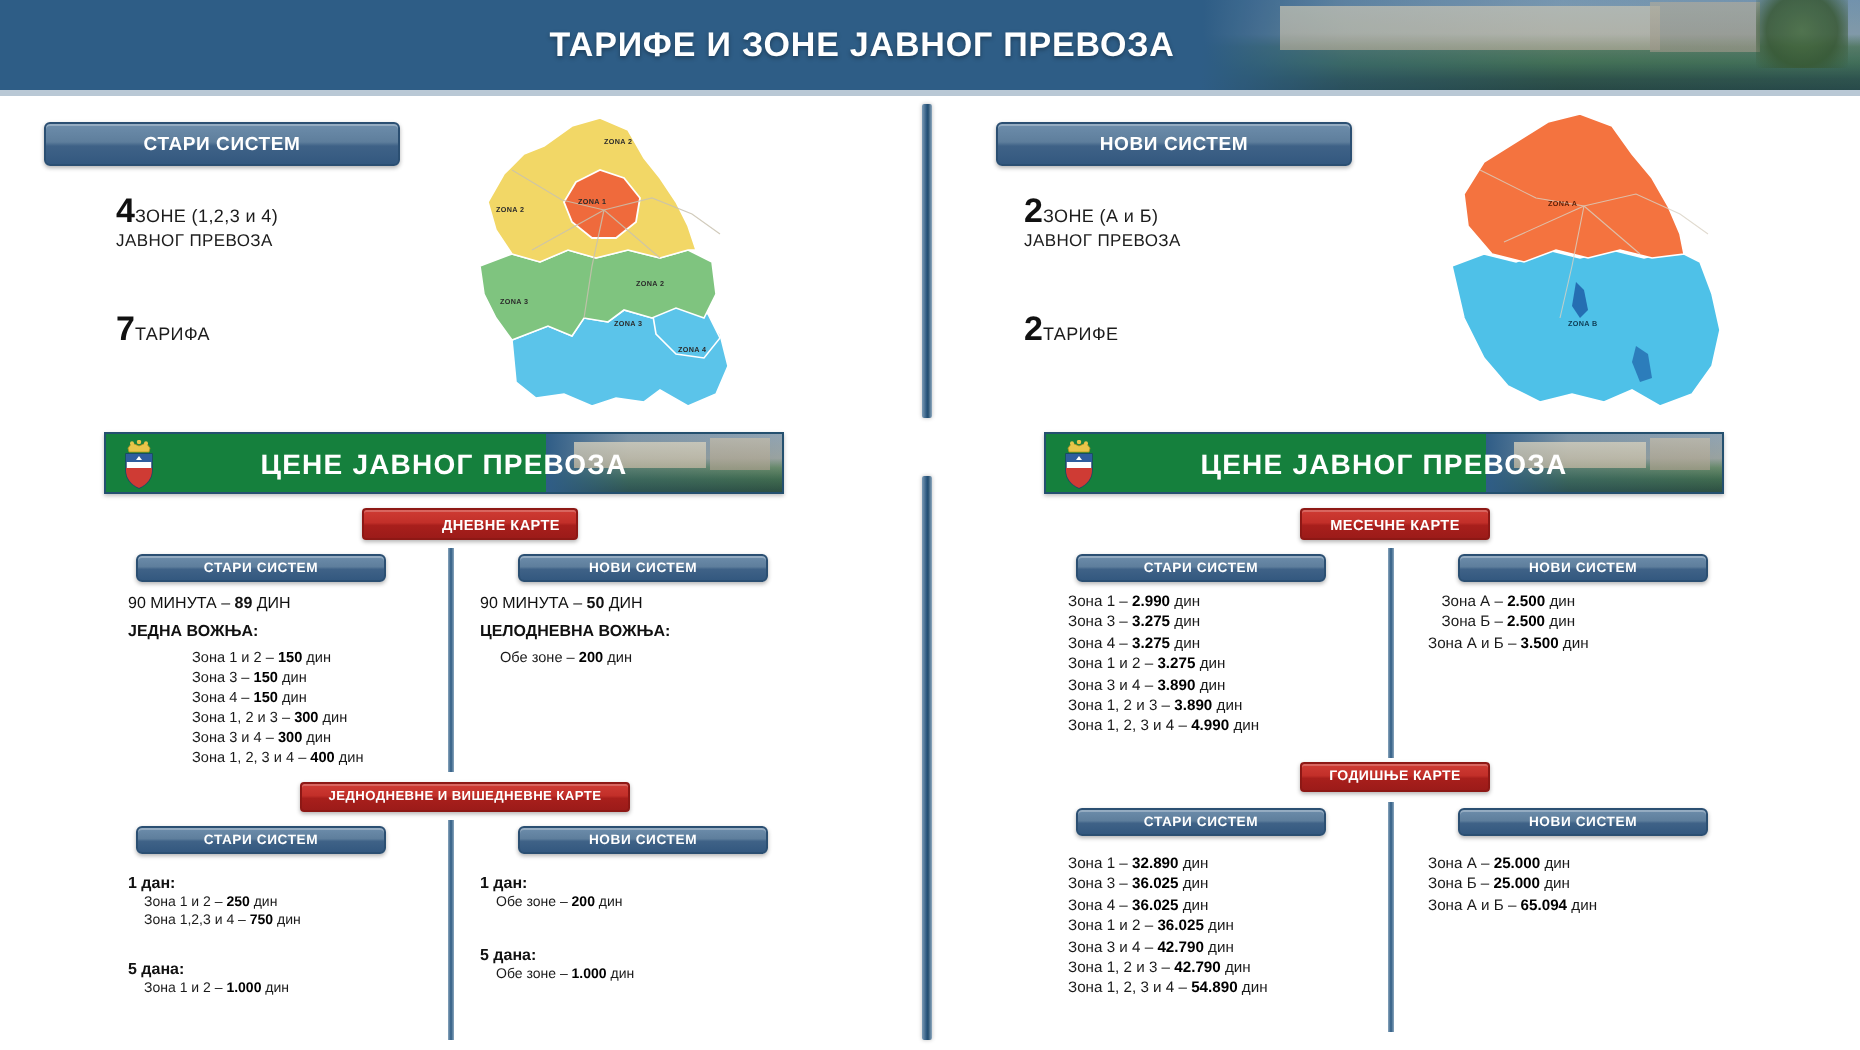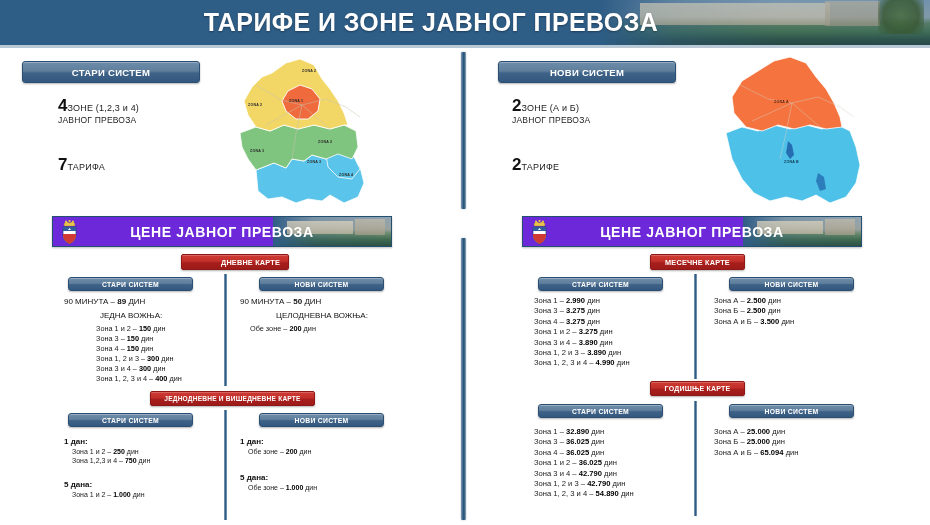--- a/index.html
+++ b/index.html
@@ -35,21 +35,21 @@
     opacity:.7;
   }
   .header-photo .tree {
     position:absolute; right:6px; top:0px; width:46px; height:34px;
     background: radial-gradient(circle at 50% 45%, #4a6e3a 0%, #39582d 60%, rgba(46,93,134,0) 100%);
     opacity:.85;
   }
   .header-title {
     position:absolute; left:0; top:0; width:862px; height:45px;
     display:flex; align-items:center; justify-content:center;
-    color:#ffffff; font-size:25px; font-weight:bold; letter-spacing:.4px;
+    color:#ffffff; font-size:17px; font-weight:bold; letter-spacing:.4px;
     text-shadow: 0 1px 2px rgba(0,0,0,.35);
   }
   .header-underline {
     position:absolute; left:0; top:45px; width:930px; height:3px;
     background:#7f9ab3; opacity:.55;
   }
 
   
   .btn-blue {
     position:absolute;
@@ -77,21 +77,21 @@
 
   
   .sum-big { font-size:17px; font-weight:bold; color:#111; }
   .sum-txt { font-size:9px; color:#1c1c1c; letter-spacing:.2px; }
   .sum-line { position:absolute; white-space:nowrap; }
   .sum-sub { position:absolute; font-size:8.5px; color:#1c1c1c; letter-spacing:.2px; white-space:nowrap; }
 
   
   .banner {
     position:absolute; height:31px;
-    background:#6d28d9;
+    background:#15803d;
     border:1px solid #24506f;
     overflow:hidden;
     box-shadow:0 1px 2px rgba(0,0,0,.25);
   }
   .banner-photo {
     position:absolute; right:0; top:0; width:118px; height:100%;
     background:
       linear-gradient(to right, rgba(47,93,135,1) 0%, rgba(47,93,135,.45) 35%, rgba(47,93,135,.28) 100%),
       linear-gradient(to bottom,#b6bfc4 0%,#c3bda9 42%,#7d9a60 58%,#47703a 78%,#2c4a27 100%);
   }
@@ -120,21 +120,21 @@
     box-shadow:0 0 2px rgba(0,0,0,.25);
   }
   .vthin {
     position:absolute; width:3px;
     background:linear-gradient(to right,#8aa6bd,#2f5c84 50%,#8aa6bd);
   }
 
   
   .p-head { position:absolute; font-size:8px; color:#111; white-space:nowrap; }
   .p-head b { font-weight:bold; }
-  .p-sub { position:absolute; font-size:8px; font-weight:normal; color:#111; white-space:nowrap;margin-left:36px; }
+  .p-sub { position:absolute; font-size:8px; font-weight:bold; color:#111; white-space:nowrap; }
   .p-list { position:absolute; }
   .p-item { font-size:7.3px; color:#1a1a1a; line-height:9.9px; white-space:nowrap; }
   .p-item b { font-weight:bold; color:#000; }
   .p-group-title { font-size:8px; font-weight:bold; color:#111; white-space:nowrap; line-height:11px; }
   .p-group-item { font-size:7px; color:#1a1a1a; line-height:9px; white-space:nowrap; padding-left:8px; }
   .p-group-item b { font-weight:bold; color:#000; }
   .p-row { font-size:7.6px; color:#1a1a1a; line-height:10.4px; white-space:nowrap; }
   .p-row b { font-weight:bold; color:#000; }
 
   
@@ -342,21 +342,21 @@
   <div class="p-list" style="left:534px; top:296px;">
     <div class="p-row"><span>Зона 1 – </span><b>2.990</b><span> дин</span></div>
     <div class="p-row"><span>Зона 3 – </span><b>3.275</b><span> дин</span></div>
     <div class="p-row"><span>Зона 4 – </span><b>3.275</b><span> дин</span></div>
     <div class="p-row"><span>Зона 1 и 2 – </span><b>3.275</b><span> дин</span></div>
     <div class="p-row"><span>Зона 3 и 4 – </span><b>3.890</b><span> дин</span></div>
     <div class="p-row"><span>Зона 1, 2 и 3 – </span><b>3.890</b><span> дин</span></div>
     <div class="p-row"><span>Зона 1, 2, 3 и 4 – </span><b>4.990</b><span> дин</span></div>
   </div>
 
-  <div class="p-list" style="left:714px; top:296px;">
+  <div class="p-list" style="left:714px; top:296px;text-align:center;">
     <div class="p-row"><span>Зона А – </span><b>2.500</b><span> дин</span></div>
     <div class="p-row"><span>Зона Б – </span><b>2.500</b><span> дин</span></div>
     <div class="p-row"><span>Зона А и Б – </span><b>3.500</b><span> дин</span></div>
   </div>
 
   <div class="btn-red" style="left:650px; top:381px; width:95px; height:15px; font-size:7px;">ГОДИШЊЕ КАРТЕ</div>
 
   <div class="btn-blue" style="left:538px; top:404px; width:125px; height:14px; font-size:6.8px;">СТАРИ СИСТЕМ</div>
   <div class="btn-blue" style="left:729px; top:404px; width:125px; height:14px; font-size:6.8px;">НОВИ СИСТЕМ</div>
 

